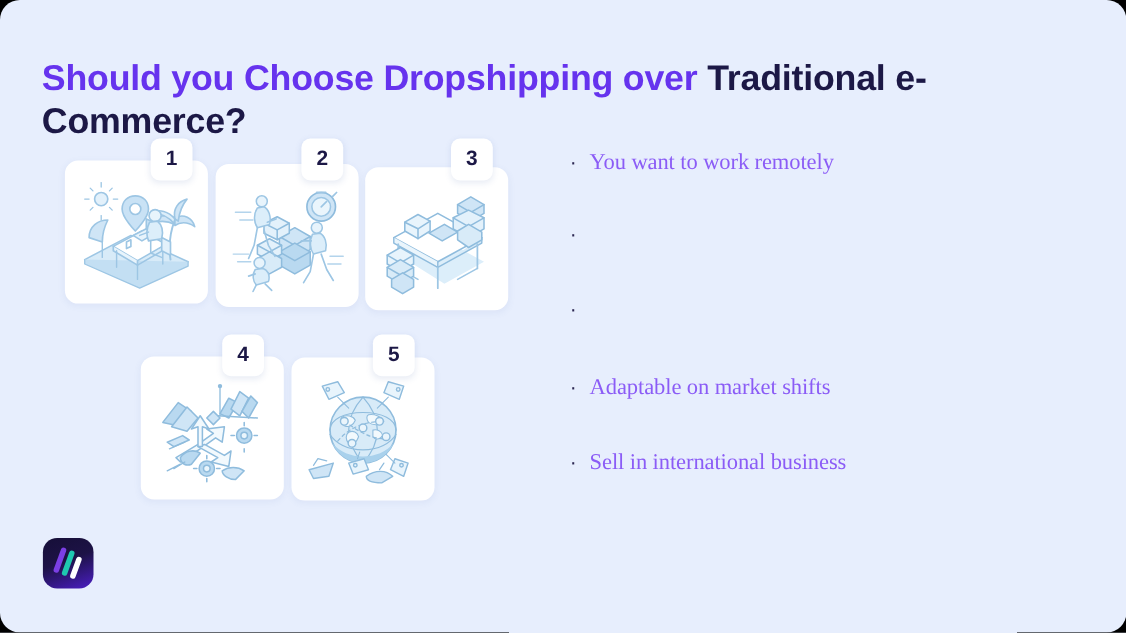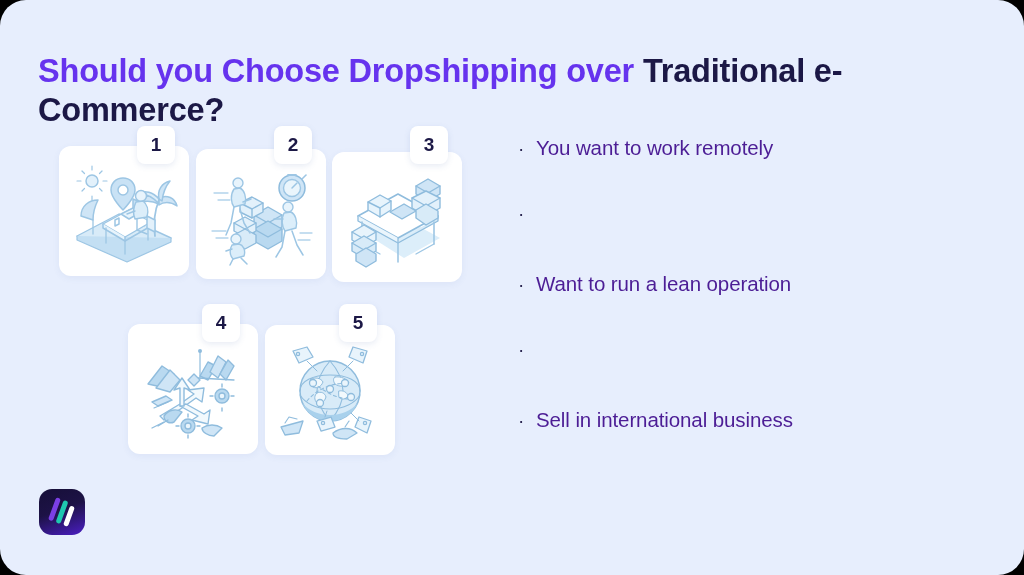--- a/index.html
+++ b/index.html
@@ -12,21 +12,21 @@
     height: 575px;
     overflow: hidden;
     font-family: "Liberation Sans", sans-serif;
   }
   #slide {
     position: relative;
     width: 1024px;
     height: 575px;
     box-sizing: border-box;
     background: #e7eefd;
-    border-radius: 26px;
+    border-radius: 18px;
     overflow: hidden;
   }
 
   
   #title {
     position: absolute;
     left: 38px;
     top: 30px;
     width: 915px;
     font-size: 32.5px;
@@ -99,24 +99,25 @@
     height: 68px;
   }
   .bullet .dot {
     width: 18px;
     flex: 0 0 18px;
     color: #2a2550;
     font-size: 19px;
     line-height: 1;
   }
   .bullet .txt {
-    color: #4c1d95;
+    color: #8b5cf6;
     font-size: 20.5px;
     line-height: 1.2;
     letter-spacing: -0.1px;
+    font-family: Liberation Serif, serif;
   }
 
   
   #logo {
     position: absolute;
     left: 39px;
     top: 489px;
     width: 46px;
     height: 46px;
     border-radius: 13px;
@@ -383,24 +384,24 @@
   <ul id="bullets" style="list-style:none;margin:0;padding:0;">
     <li class="bullet">
       <span class="dot">·</span>
       <span class="txt">You want to work remotely</span>
     </li>
     <li class="bullet">
       <span class="dot">·</span>
     </li>
     <li class="bullet">
       <span class="dot">·</span>
-      <span class="txt">Want to run a lean operation</span>
     </li>
     <li class="bullet">
       <span class="dot">·</span>
+      <span class="txt">Adaptable on market shifts</span>
     </li>
     <li class="bullet">
       <span class="dot">·</span>
       <span class="txt">Sell in international business</span>
     </li>
   </ul>
 
   <div id="logo">
     <svg viewBox="0 0 46 46" fill="none">
       <g transform="rotate(20 23 23)">

